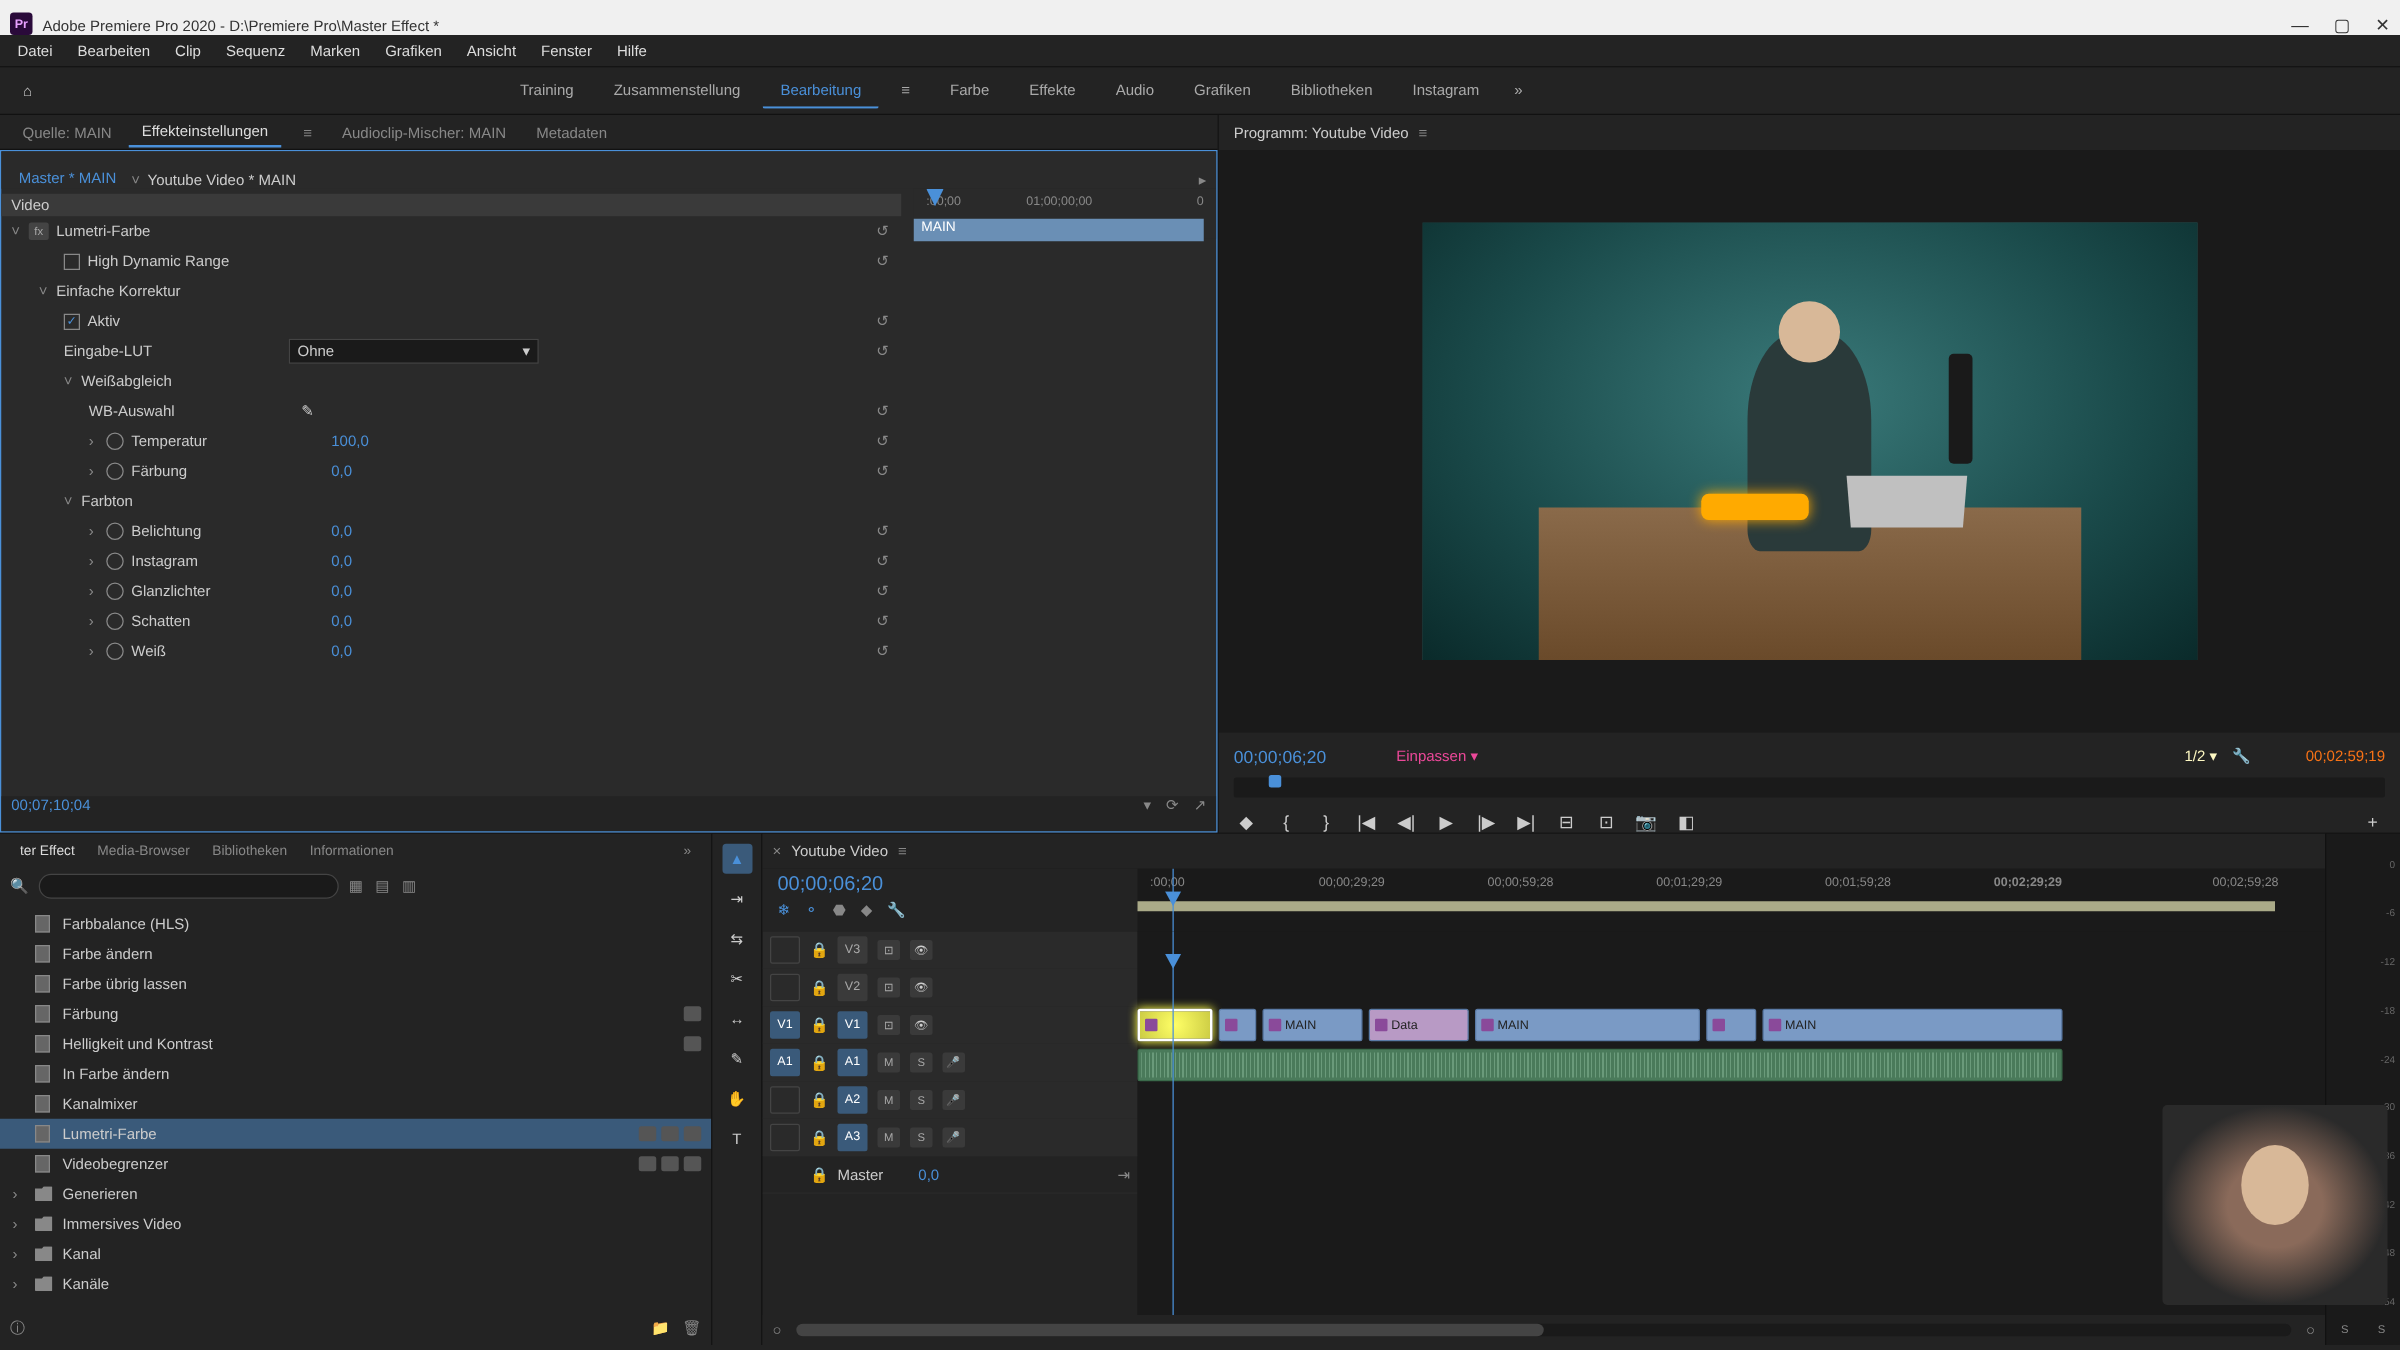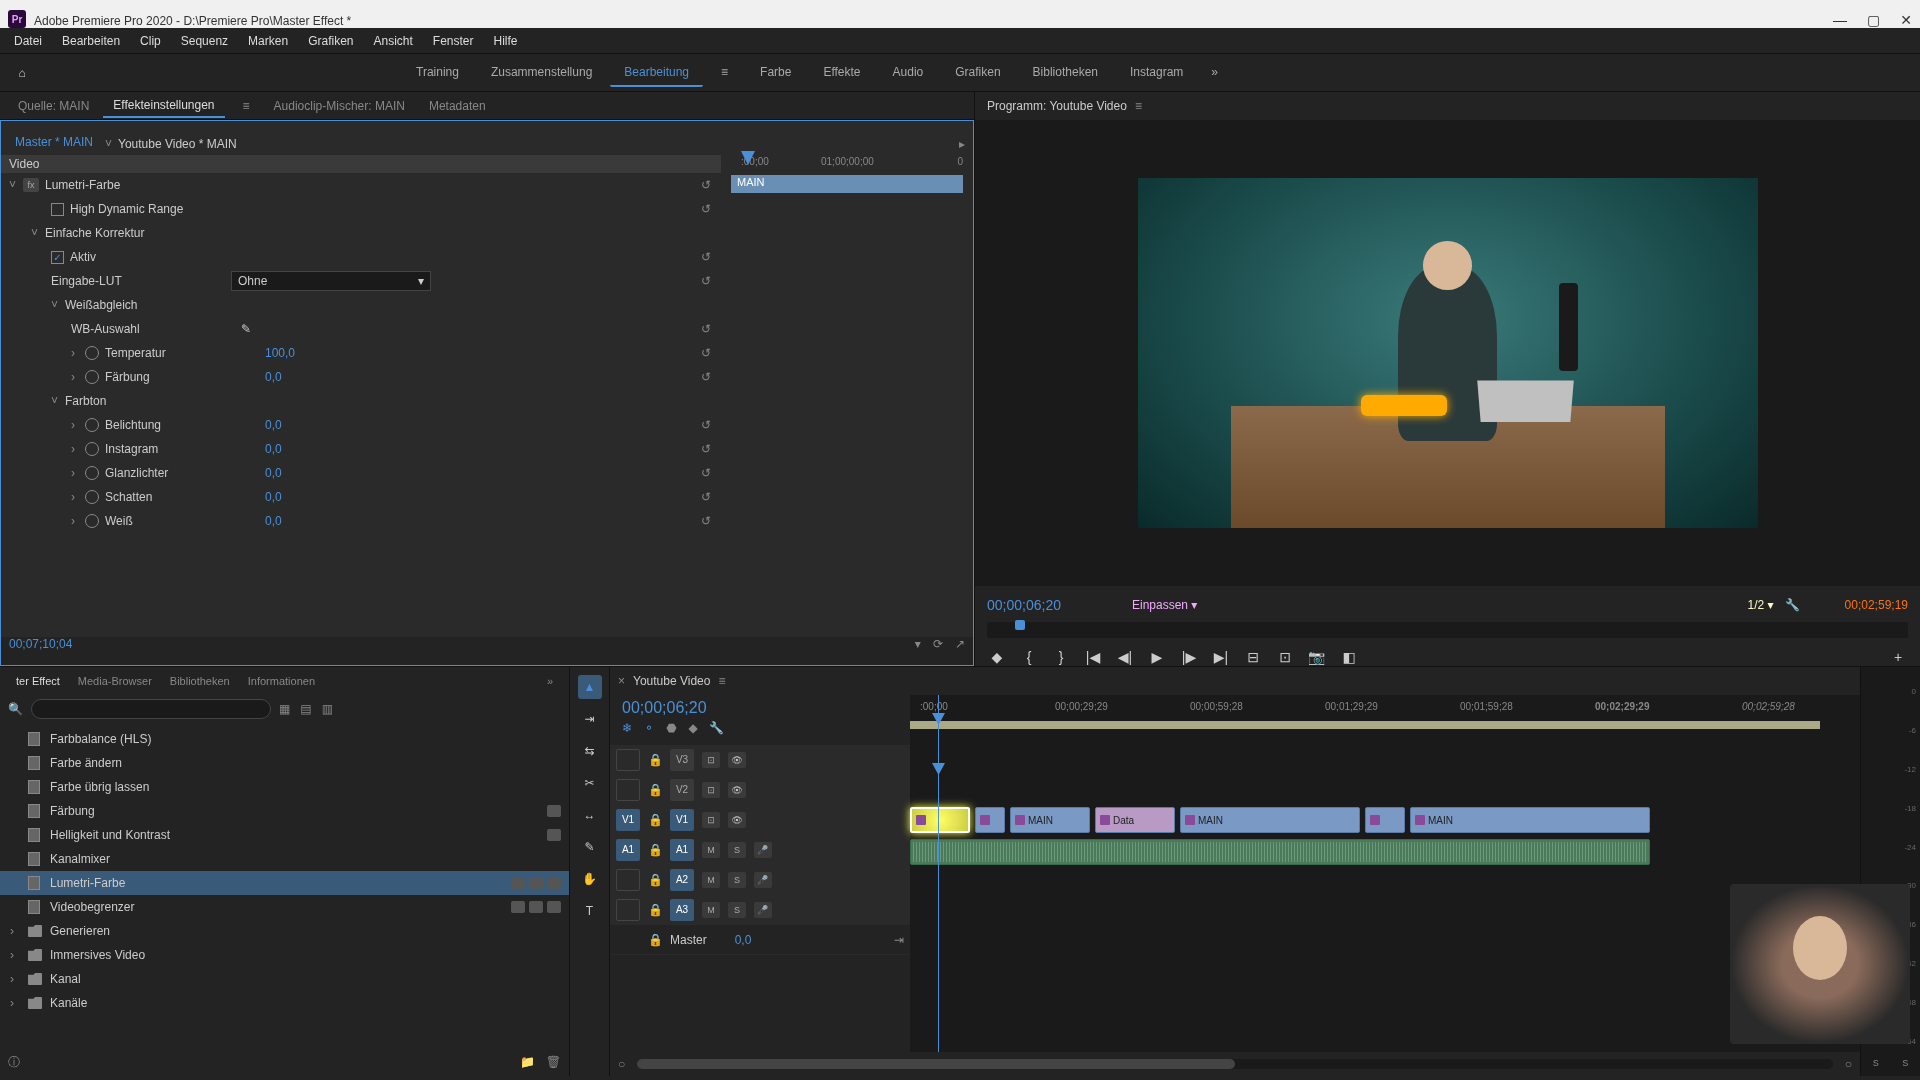--- a/index.html
+++ b/index.html
@@ -60,21 +60,21 @@
 .video-frame .wall{position:absolute;inset:0;background:radial-gradient(ellipse at 50% 40%,#3a7a7a 0%,#1a4a4a 60%,#0a2a2a 100%)}
 .video-frame .desk{position:absolute;bottom:0;left:15%;right:15%;height:35%;background:linear-gradient(#8a6a4a,#6a4a2a)}
 .video-frame .person{position:absolute;left:42%;top:25%;width:16%;height:50%;background:#2a3a3a;border-radius:40% 40% 10% 10%}
 .video-frame .head{position:absolute;left:46%;top:18%;width:8%;height:14%;background:#d8b898;border-radius:50%}
 .video-frame .laptop{position:absolute;left:55%;bottom:30%;width:15%;height:12%;background:#c0c0c0;transform:perspective(100px) rotateX(-10deg)}
 .video-frame .mic{position:absolute;left:68%;top:30%;width:3%;height:25%;background:#1a1a1a;border-radius:4px}
 .video-frame .neon{position:absolute;left:36%;bottom:32%;width:14%;height:6%;background:#fa0;border-radius:6px;box-shadow:0 0 10px #fa0}
 .program-controls{height:80px;background:#232323;padding:6px 12px}
 .pc-row1{display:flex;align-items:center;height:26px;gap:12px}
 .pc-tc{color:#4a90d9;font-size:14px}
-.pc-fit{color:#f0abfc;margin-left:59px}
+.pc-fit{color:#ec4899;margin-left:44px}
 .pc-zoom{margin-left:auto;color:#fef9c3}
 .pc-duration{color:#f97316;margin-left:32px}
 .pc-scrub{height:16px;background:#1a1a1a;margin:4px 0;position:relative;border-radius:2px}
 .pc-scrub-head{position:absolute;left:3%;top:-2px;width:10px;height:10px;background:#4a90d9;border-radius:2px}
 .pc-buttons{display:flex;justify-content:center;gap:12px;align-items:center;height:30px}
 .pc-buttons span{color:#ccc;cursor:pointer;font-size:14px;width:20px;text-align:center}
 .pc-buttons .add{margin-left:auto}
 .bottom-layout{display:flex;height:410px;border-top:1px solid #111}
 .project-panel{width:570px;background:#232323;display:flex;flex-direction:column;border-right:1px solid #111}
 .proj-tabs{height:28px;display:flex;align-items:center;padding:0 8px;gap:2px}
@@ -401,20 +401,25 @@
         </div>
         <div class="proj-item">
           <span class="file-icon"></span>
           <span>Helligkeit und Kontrast</span>
           <div class="badges">
             <span class="badge"></span>
           </div>
         </div>
         <div class="proj-item">
           <span class="file-icon"></span>
+          <span>In Farbe ändern</span>
+          <div class="badges"></div>
+        </div>
+        <div class="proj-item">
+          <span class="file-icon"></span>
           <span>Kanalmixer</span>
           <div class="badges"></div>
         </div>
         <div class="proj-item selected">
           <span class="file-icon"></span>
           <span>Lumetri-Farbe</span>
           <div class="badges">
             <span class="badge"></span>
             <span class="badge"></span>
             <span class="badge"></span>
@@ -488,21 +493,21 @@
         </div>
       </div>
       <div class="tl-ruler">
         <div class="tl-ruler-marks" id="tl-ruler-marks">
             <span style="left: 10px;">:00;00</span>
             <span style="left: 145px;">00;00;29;29</span>
             <span style="left: 280px;">00;00;59;28</span>
             <span style="left: 415px;">00;01;29;29</span>
             <span style="left: 550px;">00;01;59;28</span>
             <span style="left: 685px; font-weight: bold;">00;02;29;29</span>
-            <span style="left: 832px; font-style: italic;">00;02;59;28</span>
+            <span style="left: 860px;">00;02;59;28</span>
           </div>
         <div class="tl-work-area"></div>
         <div class="tl-playhead"></div>
       </div>
     </div>
     <div class="tl-tracks">
       <div class="tl-track-headers" id="tl-track-headers">
           <div class="track-row video">
             <span class="src-patch off"></span>
     <span class="lock">🔒</span>

